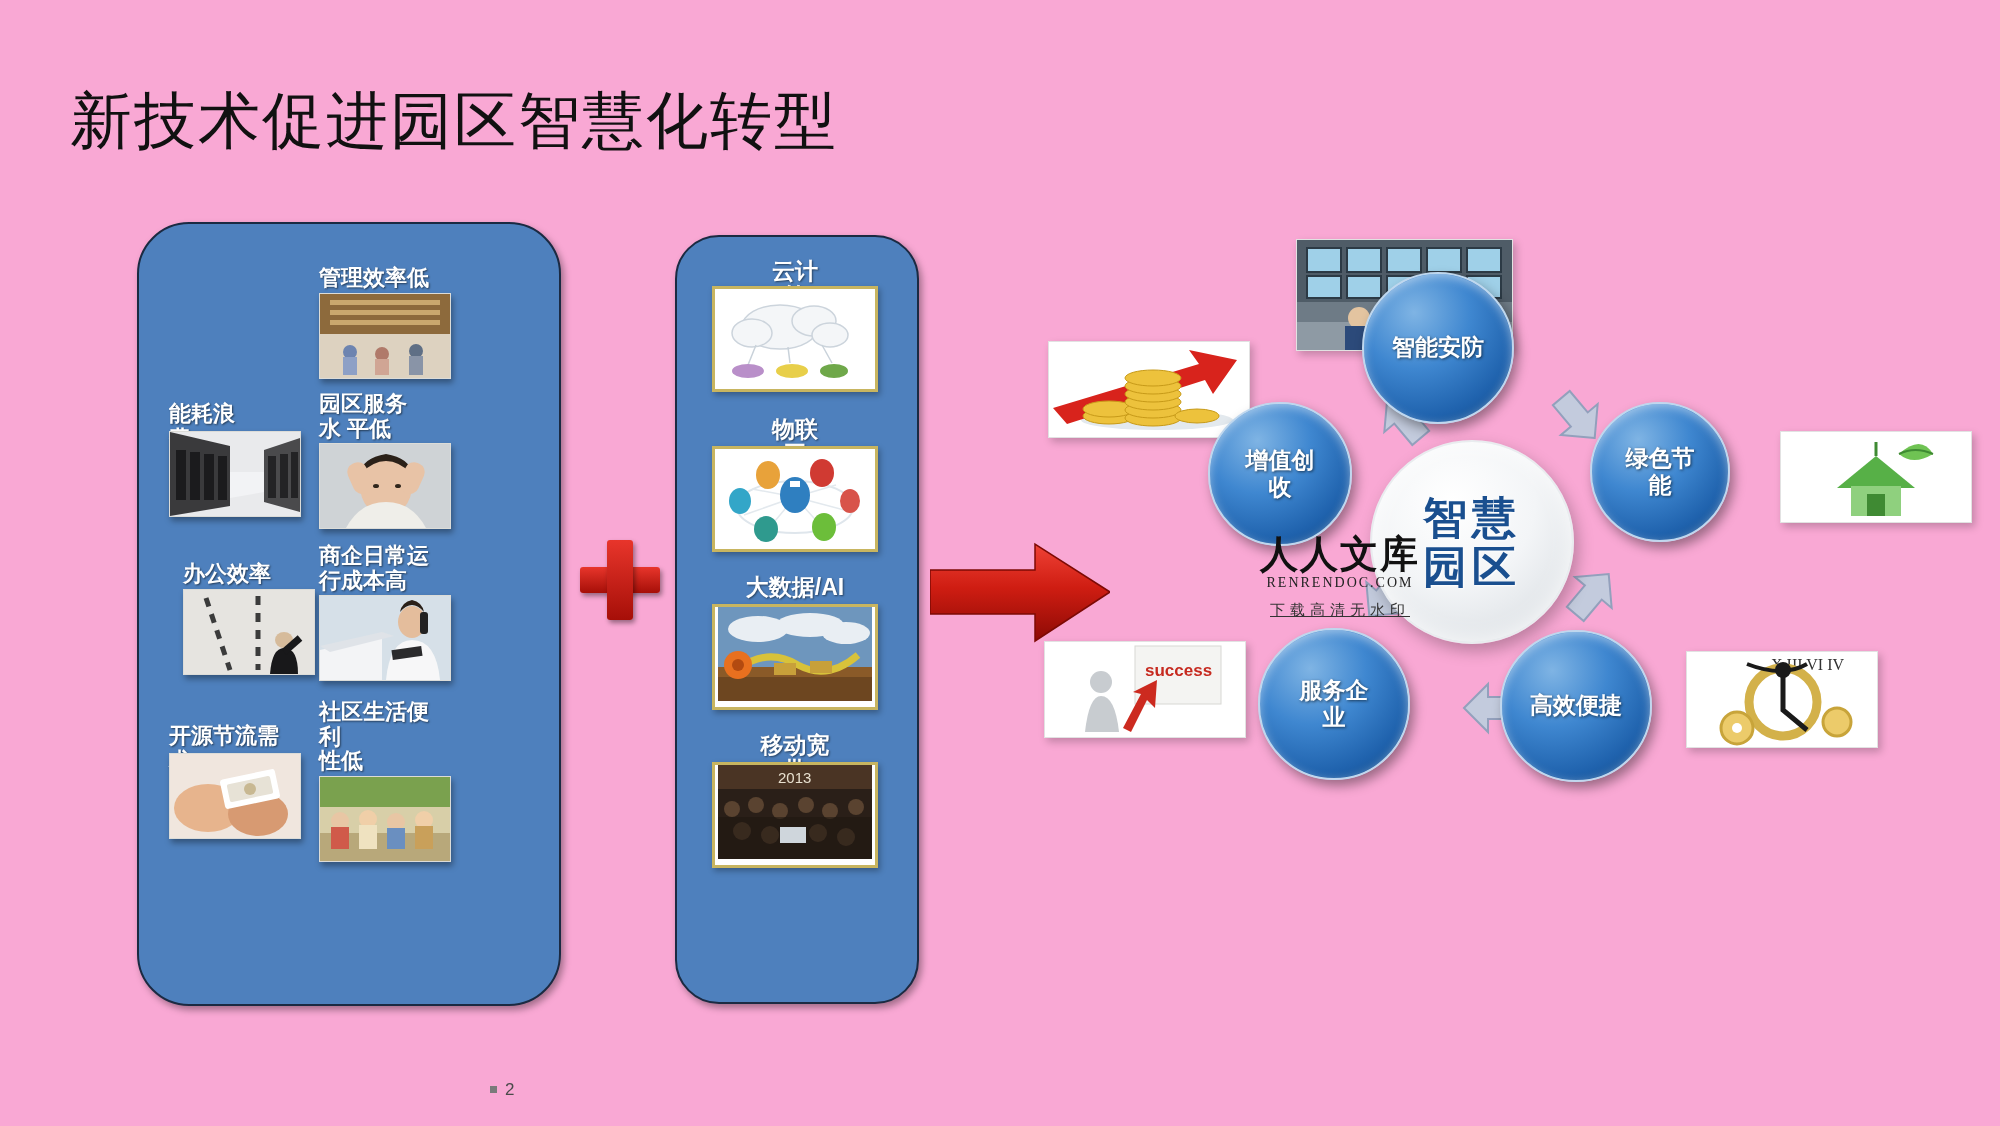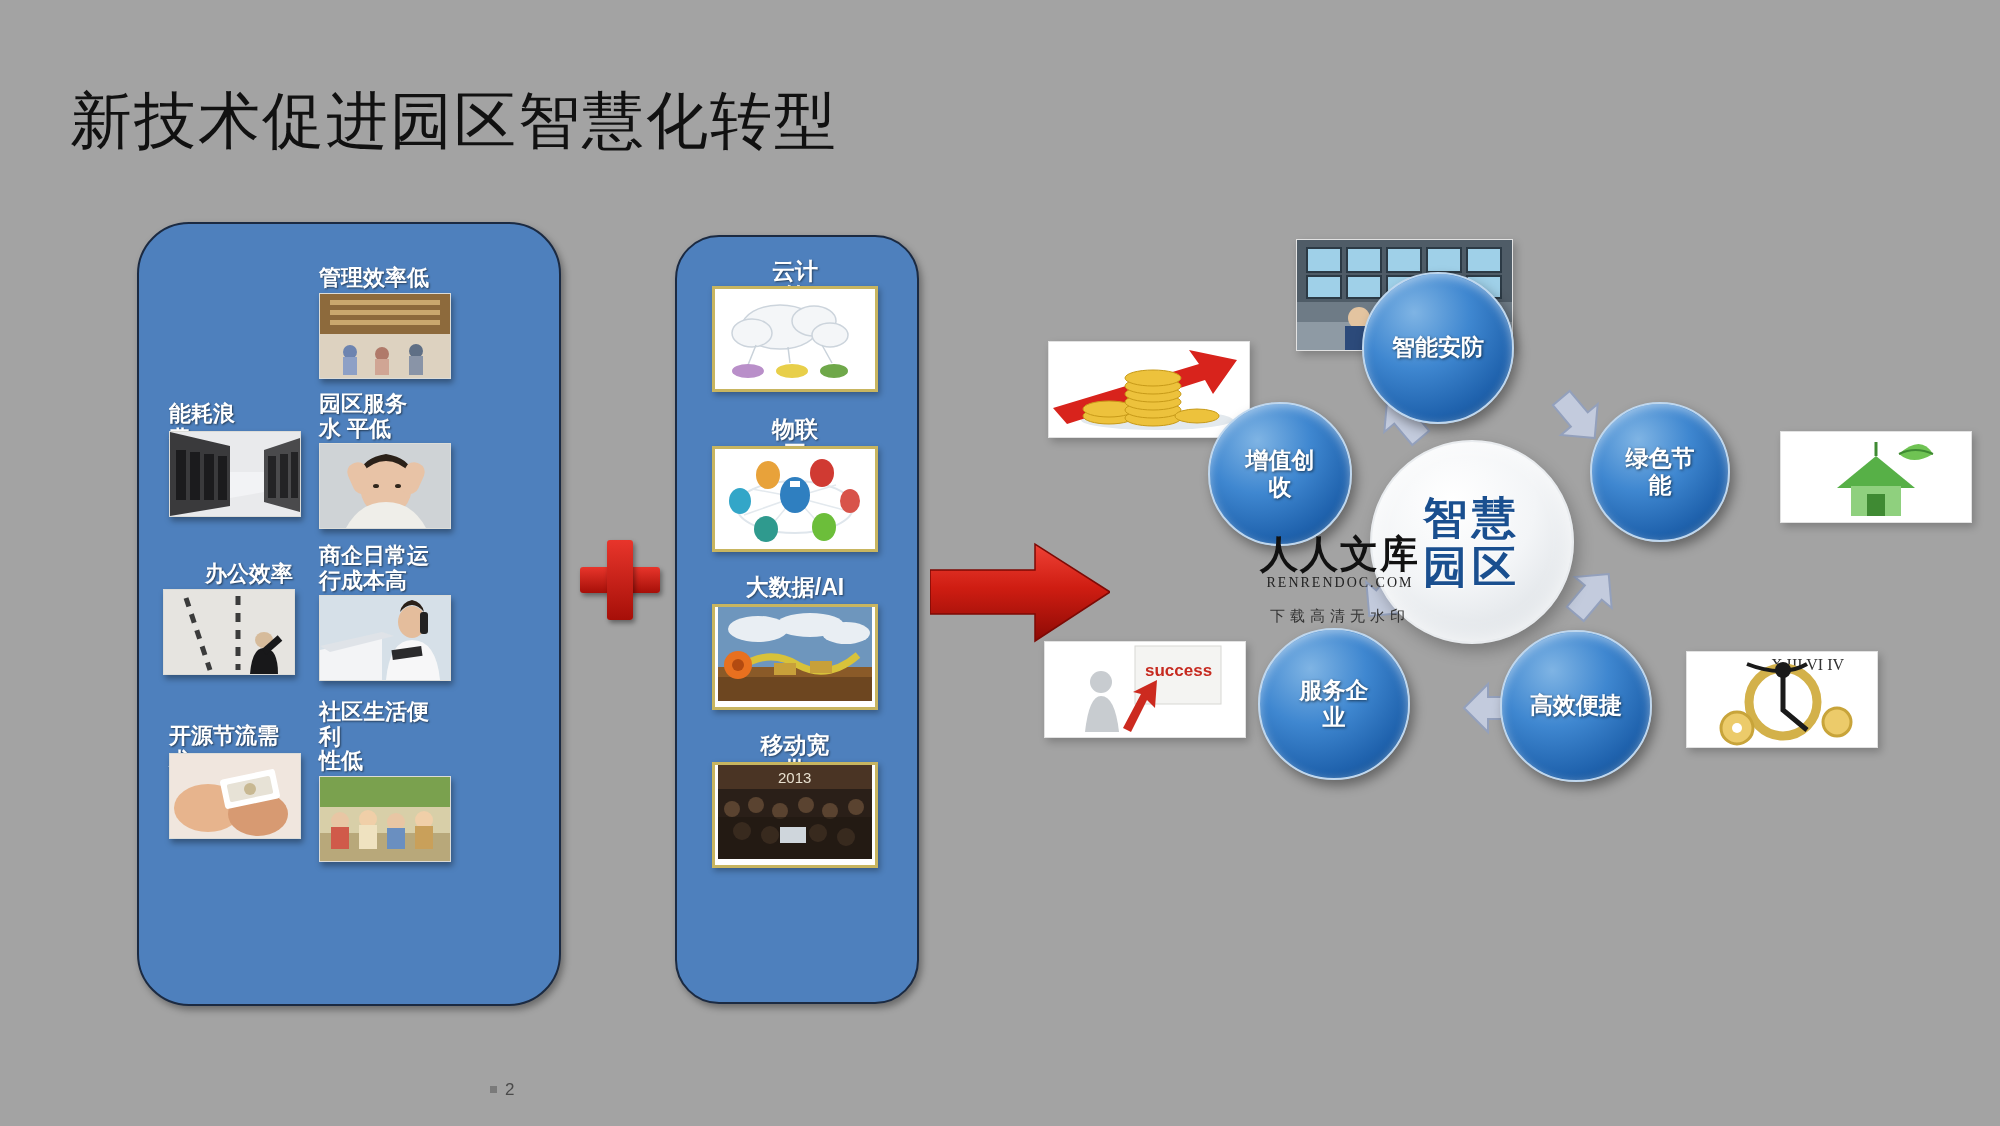--- a/index.html
+++ b/index.html
@@ -1,21 +1,21 @@
 <!DOCTYPE html>
 <html><head>
 <meta charset="utf-8">
 <style>
   html,body{margin:0;padding:0;}
   body{
     width:2000px;height:1126px;background:#ffffff;
     font-family:"Liberation Sans","DejaVu Sans",sans-serif;
     overflow:hidden;position:relative;
   }
-  .slide{position:absolute;inset:0;background:#a3a3a3;}
+  .slide{position:absolute;inset:0;background:#f9a8d4;}
 
   
   .title{
     position:absolute;left:70px;top:88px;width:880px;
     font-size:62px;line-height:1.08;color:#111;font-weight:400;
     letter-spacing:2px;
   }
 
   
   .panel{
@@ -92,21 +92,21 @@
     position:absolute;background:#fff;border:1px solid #e2e2e2;
     box-shadow:3px 4px 8px rgba(0,0,0,.22);overflow:hidden;margin-top:21px;
   }
 
   
   .wm{position:absolute;left:1205px;top:535px;width:270px;text-align:center;pointer-events:none;}
   .wm .wm1{font-size:38px;font-weight:bold;color:#111;letter-spacing:2px;line-height:1;
            font-family:"Liberation Serif","DejaVu Serif",serif;}
   .wm .wm2{font-size:14px;color:#222;letter-spacing:2px;margin-top:2px;
            font-family:"Liberation Serif","DejaVu Serif",serif;}
-  .wm .wm3{font-size:15px;color:#333;letter-spacing:5px;margin-top:16px;}
+  .wm .wm3{font-size:15px;color:#333;letter-spacing:5px;margin-top:10px;text-decoration:underline;}
 
   
   .footer{position:absolute;left:490px;top:1080px;font-size:17px;color:#4a4a4a;}
   .footer .bullet{display:inline-block;width:7px;height:7px;background:#7a7a7a;margin-right:8px;vertical-align:2px;}
 </style>
 </head>
 <body>
 
 <div class="slide">
 
@@ -169,21 +169,21 @@
           <path d="M40 30 Q66 4 92 30 Q90 14 66 10 Q42 14 40 30Z" fill="#2b2119"></path>
           <rect x="30" y="18" width="20" height="32" rx="9" fill="#e8c3a6" transform="rotate(-24 40 34)"></rect>
           <rect x="82" y="18" width="20" height="32" rx="9" fill="#e8c3a6" transform="rotate(24 92 34)"></rect>
           <path d="M26 84 Q40 58 66 58 Q92 58 106 84 Z" fill="#efeee9"></path>
           <ellipse cx="56" cy="42" rx="3" ry="2" fill="#30261c"></ellipse>
           <ellipse cx="78" cy="42" rx="3" ry="2" fill="#30261c"></ellipse>
         </svg>
       </div>
     </div>
 
-    <div class="pitem" style="left:24px;top:338px;text-align:right;">
+    <div class="pitem" style="left:44px;top:338px;">
       <div class="plabel">办公效率</div>
       <div class="pimg">
         <svg width="130" height="84" viewBox="0 0 130 84" preserveAspectRatio="none">
           <rect width="130" height="84" fill="#e6e4e0"></rect>
           <g stroke="#3b3b3b" stroke-width="5" stroke-dasharray="9 8" fill="none">
             <path d="M22 8 L46 80"></path>
               <path d="M74 6 L74 80"></path>
           </g>
           <ellipse cx="100" cy="50" rx="9" ry="8" fill="#d6bb9b"></ellipse>
           <path d="M86 84 Q88 58 100 58 Q114 58 114 84 Z" fill="#18181a"></path>

